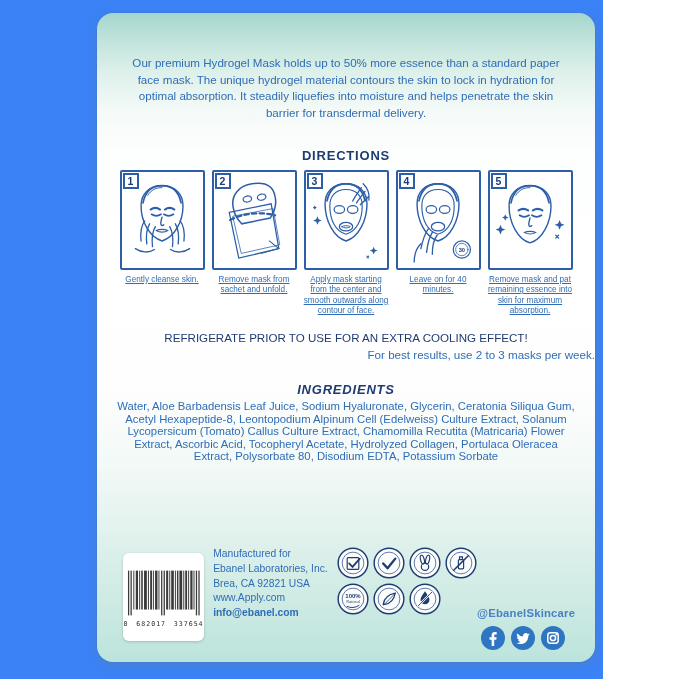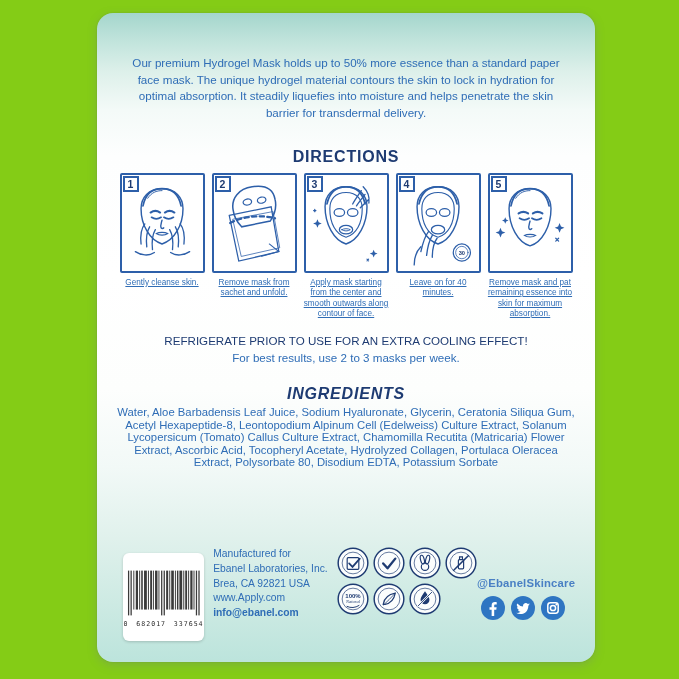--- a/index.html
+++ b/index.html
@@ -1,51 +1,51 @@
 <!DOCTYPE html>
 <html><head>
 <meta charset="utf-8">
 <style>
   * { margin:0; padding:0; box-sizing:border-box; }
   html,body { width:679px; height:679px; background:#ffffff; font-family:"Liberation Sans", sans-serif; overflow:hidden; }
-  .page { position:relative; width:679px; height:679px; background:#84cc16; }
+  .page { position:relative; width:603px; height:679px; background:#3b82f6; }
 
   .card {
     position:absolute; left:97px; top:13px; width:498px; height:649px;
     border-radius:16px;
     background:linear-gradient(180deg,
       #a4d6cc 0%, #bfe3db 4%, #ddf0ea 9%, #f4faf8 15%, #fdfefe 22%,
       #ffffff 40%, #fdfefd 58%, #f2f9f7 70%, #e0f1ec 81%, #cdeae3 91%, #bce4dc 100%);
     box-shadow:0 3px 10px rgba(110,130,130,0.35), 0 0 2px rgba(0,0,0,0.12);
     text-align:center;
   }
 
   .intro { width:446px; margin:0 auto; color:#2f6db6; font-size:11.6px; line-height:1.44; }
   .intro-1 { padding-top:42px; }
   .intro-2 { margin-top:17px; }
 
-  .section-heading { color:#1e3b72; font-weight:700; font-size:16px; letter-spacing:0.8px; }
+  .section-heading { color:#1e3b72; font-weight:700; font-size:13px; letter-spacing:0.8px; }
   .directions-heading { margin-top:26px; }
 
   .steps-row { margin-top:7px; display:flex; justify-content:center; gap:7px; }
   .step { width:85px; }
   .step-box {
     position:relative; width:85px; height:100px; background:#ffffff;
     border:2px solid #2d5fa9; border-radius:2px;
   }
   .step-num {
     position:absolute; top:1px; left:1px; width:16px; height:16px;
     border:2px solid #2d5fa9; background:#ffffff; color:#1e3b72;
     font-weight:700; font-size:10.5px; line-height:12px; text-align:center;
   }
   .step-box svg { position:absolute; left:0; top:0; width:100%; height:100%; }
   .step-caption { margin-top:5px; color:#2f6db6; font-size:8.2px; line-height:1.27;text-decoration:underline; }
 
   .tip-bold { margin-top:15px; color:#1e3b72; font-weight:400; font-size:11.6px; }
-  .tip-normal { margin-top:4px; color:#2f6db6; font-size:11.6px; }
+  .tip-normal { margin-top:4px; color:#2f6db6; font-size:11.6px;text-align:right; }
 
   .ingredients-heading { margin-top:21px;font-style:italic; }
   .ingredients-text { width:458px; margin:3px auto 14px; color:#2f6db6; font-size:11.3px; line-height:1.1; }
 
   .footer {
     position:absolute; left:0; top:534px; width:100%;
     display:flex; align-items:flex-start; padding:0 26px; text-align:left;
   }
   .barcode-box {
     margin-top:6px; width:88px; height:88px; background:#ffffff; border-radius:6px;
@@ -57,21 +57,21 @@
   .barcode-digits span { letter-spacing:1px; }
 
   .manufacturer { margin-left:9px; width:132px; color:#2f6db6; font-size:10.3px; line-height:14.8px; }
   .manufacturer .bold-line { font-weight:700; }
 
   .badges { margin-top:0; margin-left:2px; width:142px; }
   .badge-row { display:flex; gap:4px; margin-bottom:4px; }
   .badge { width:32px; height:32px; }
 
   .social { margin-left:auto; width:92px; text-align:center; margin-top:30px; }
-  .social-handle { color:#4a80c4; font-size:11.3px; font-weight:600; letter-spacing:0.2px; }
+  .social-handle { color:#4a80c4; font-size:11.3px; font-weight:600; letter-spacing:0.2px;margin-top:30px; }
   .social-icons { margin-top:7px; display:flex; justify-content:center; gap:6px; }
   .social-icons svg { width:24px; height:24px; }
 </style>
 </head>
 <body>
 
 <div class="page">
   <div class="card">
 
     <p class="intro intro-1">Our premium Hydrogel Mask holds up to 50% more essence than a standard paper face mask. The unique hydrogel material contours the skin to lock in hydration for optimal absorption. It steadily liquefies into moisture and helps penetrate the skin barrier for transdermal delivery.</p>

